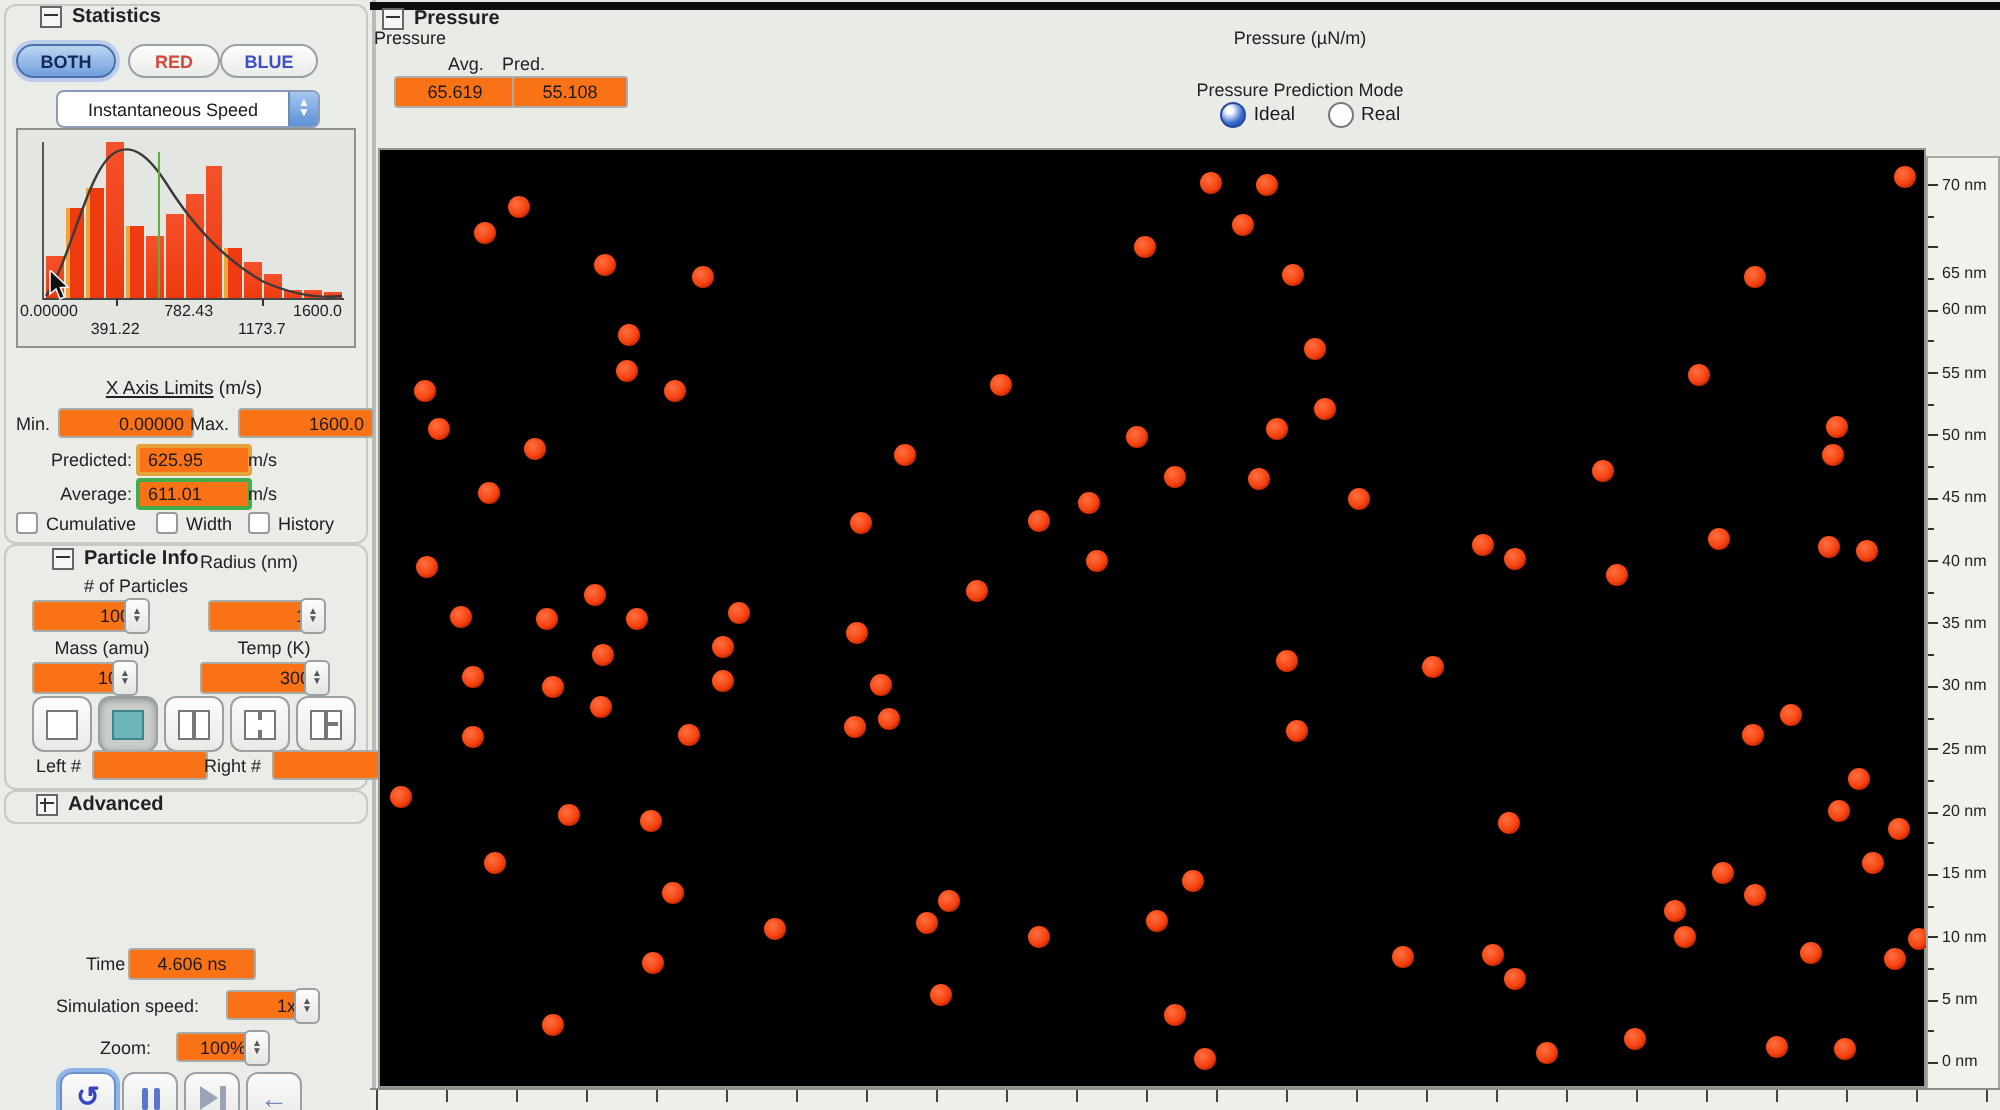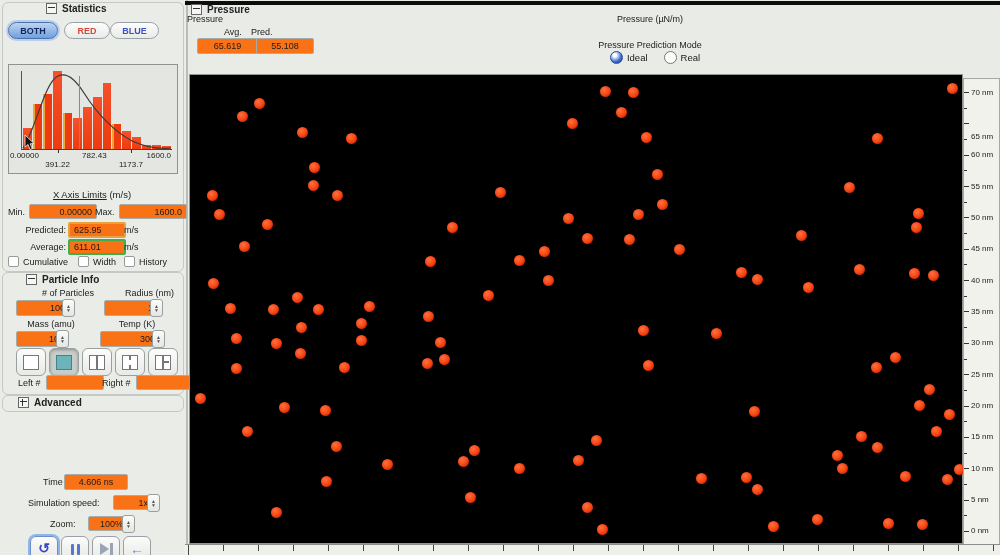--- a/index.html
+++ b/index.html
@@ -97,29 +97,36 @@
   .radio.sel{border-color:#2a4a9e;}
 </style>
 </head>
 <body>
 
 <div id="app">
 
   <div class="left-panel">
 
     <div class="section-box" style="left:2px;top:2px;width:180px;height:268px;"></div>
-    <div class="sec-header" style="left:2px;top:3px;padding-left:44px;">
+    <div class="sec-header" style="left:20px;top:3px;">
       <span class="collapse-icon"></span>
       <span>Statistics</span>
     </div>
 
     <div class="pill both" style="left:8px;top:22px;width:48px;">BOTH</div>
     <div class="pill red" style="left:64px;top:22px;width:44px;">RED</div>
     <div class="pill blue" style="left:110px;top:22px;width:47px;">BLUE</div>
 
+    <div class="dropdown">
+      <span class="dd-label">Instantaneous Speed</span>
+      <span class="dd-stepper">
+          <span>▲</span>
+          <span>▼</span>
+        </span>
+    </div>
 
     <div class="hist-box">
       <div class="hist-plot">
         <div class="hist-bars">
             <div class="hist-bar" style="height: 21px;"></div>
             <div class="hist-bar accent" style="height: 45px;"></div>
             <div class="hist-bar accent" style="height: 55px;"></div>
             <div class="hist-bar" style="height: 78px;"></div>
             <div class="hist-bar accent" style="height: 36px;"></div>
             <div class="hist-bar" style="height: 31px;"></div>
@@ -188,21 +195,21 @@
       <span>Particle Info</span>
     </div>
 
     <span class="lbl" style="left:29px;top:288px;width:78px;text-align:center;"># of Particles</span>
     <div class="field" style="left:16px;top:300px;width:44px;height:14px;">100</div>
     <div class="stepper" style="left:62px;top:299px;">
         <span>▲</span>
         <span>▼</span>
       </div>
 
-    <span class="lbl" style="left:100px;top:288px;width:74px;text-align:right;">Radius (nm)</span>
+    <span class="lbl" style="left:100px;top:276px;width:74px;text-align:left;">Radius (nm)</span>
     <div class="field" style="left:104px;top:300px;width:44px;height:14px;">1</div>
     <div class="stepper" style="left:150px;top:299px;">
         <span>▲</span>
         <span>▼</span>
       </div>
 
     <span class="lbl" style="left:12px;top:319px;width:78px;text-align:center;">Mass (amu)</span>
     <div class="field" style="left:16px;top:331px;width:38px;height:14px;">10</div>
     <div class="stepper" style="left:56px;top:330px;">
         <span>▲</span>

